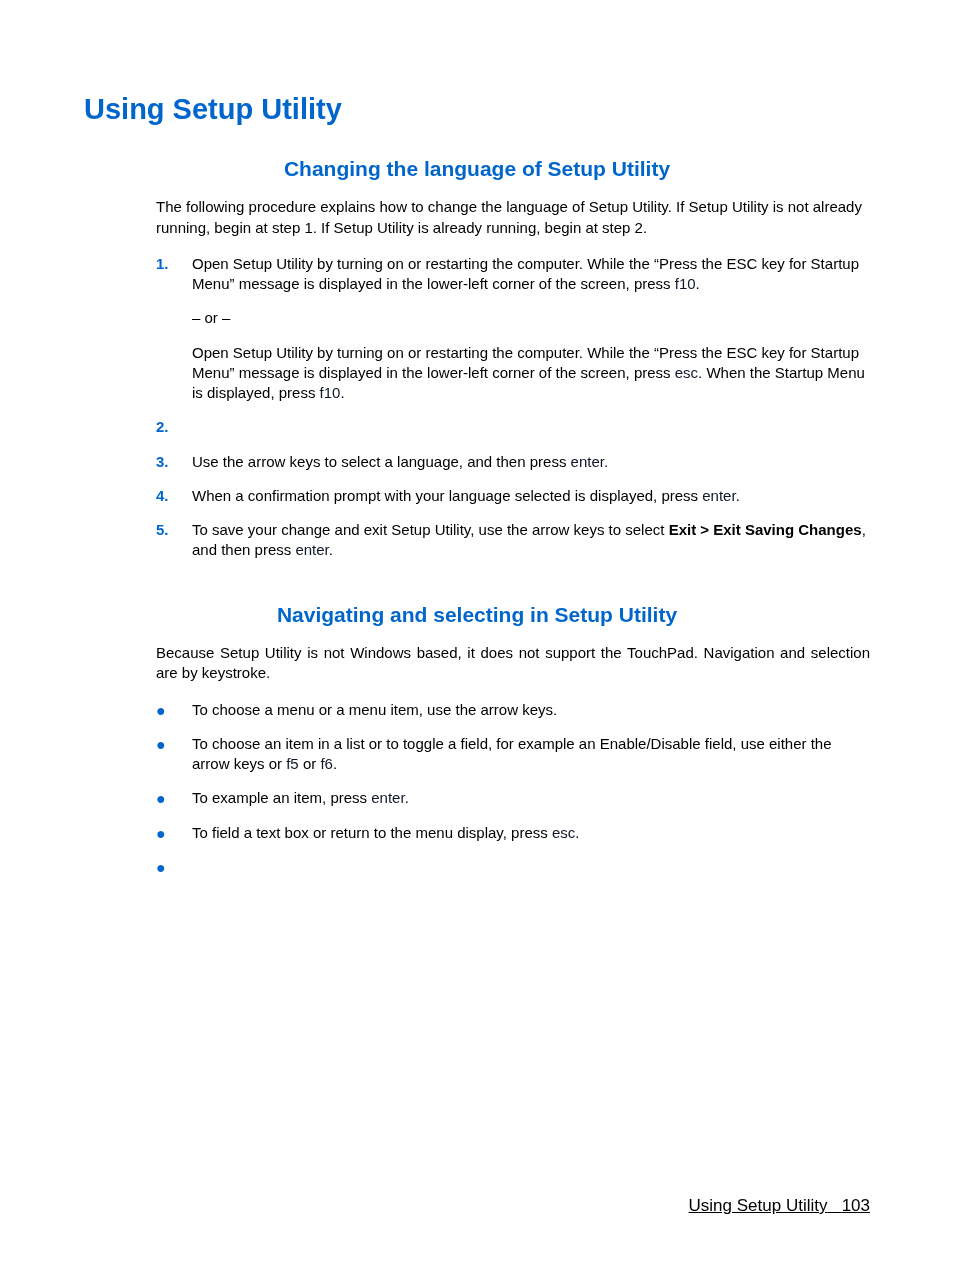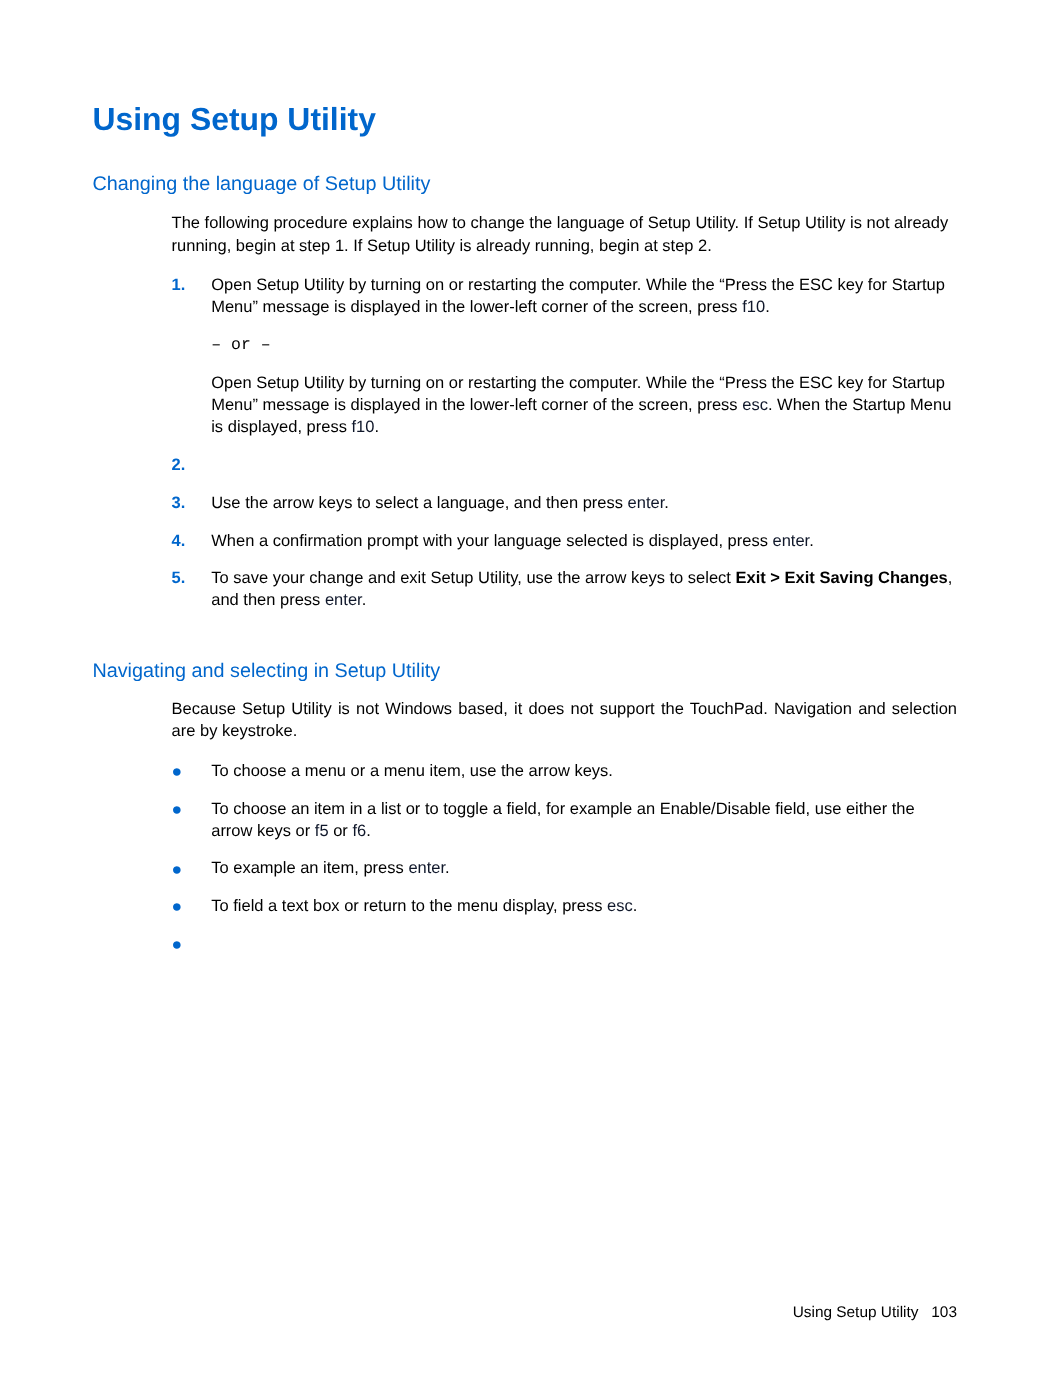--- a/index.html
+++ b/index.html
@@ -17,23 +17,24 @@
     padding: 90px 84px 40px 84px;
   }
   h1 {
     color: #0066cc;
     font-weight: bold;
     font-size: 29px;
     margin: 0 0 26px 0;
   }
   h2 {
     color: #0066cc;
-    font-weight: normal;
-    font-size: 18px;
+    font-weight: bold;
+    font-size: 21px;
     margin: 0 0 14px 0;
+    text-align: center;
   }
   .body-block {
     margin-left: 72px;
   }
   p {
     margin: 0 0 16px 0;
   }
   .key {
     color: #0f172a;
   }
@@ -63,28 +64,28 @@
   }
   .dot {
     color: #0066cc;
     font-size: 16px;
     min-width: 36px;
     line-height: 1;
     padding-top: 3px;
   }
   .sub {
     margin: 14px 0;
-    font-family: Liberation Mono, monospace;
   }
   .bold { font-weight: bold; }
   .footer {
     position: absolute;
-    bottom: 68px;
+    bottom: 52px;
     right: 84px;
-    font-size: 14px;
+    font-size: 17px;
+    text-decoration: underline;
   }
   .section-gap { height: 24px; }
 </style>
 </head>
 <body>
 
 <div class="page">
   <h1>Using Setup Utility</h1>
 
   <h2>Changing the language of Setup Utility</h2>

